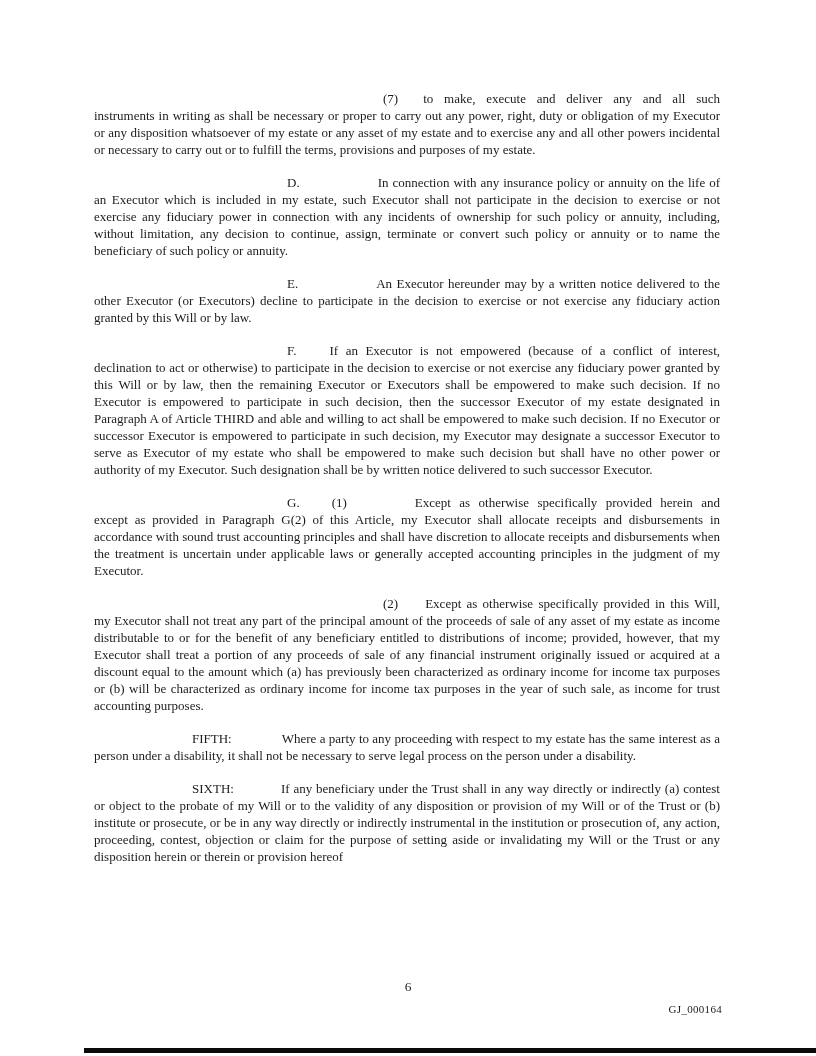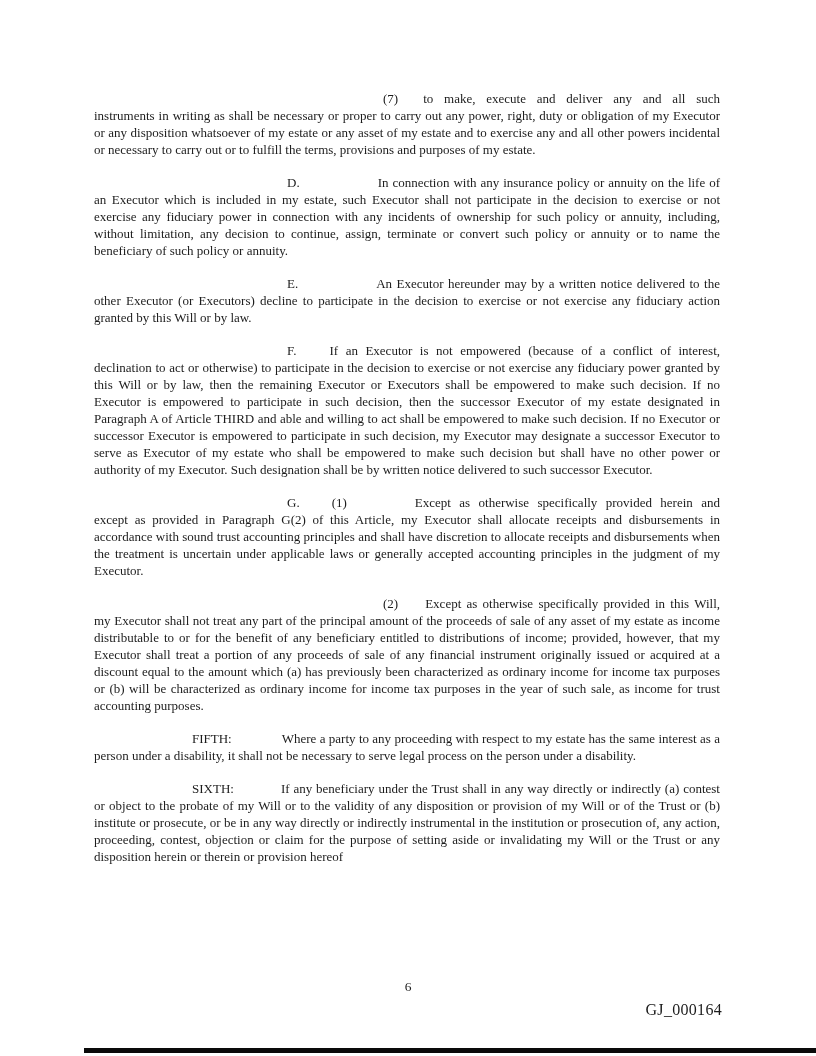--- a/index.html
+++ b/index.html
@@ -44,21 +44,21 @@
     left: 0;
     top: 978px;
     width: 816px;
     text-align: center;
     font-size: 13.5px;
   }
   .docid {
     position: absolute;
     right: 94px;
     top: 1001px;
-    font-size: 16px;
+    font-size: 11px;
     letter-spacing: 0.3px;
     font-family: Liberation Serif, serif;
   }
   .scan-edge {
     position: absolute;
     left: 84px;
     top: 1048px;
     width: 732px;
     height: 5px;
     background: #0a0a0a;

